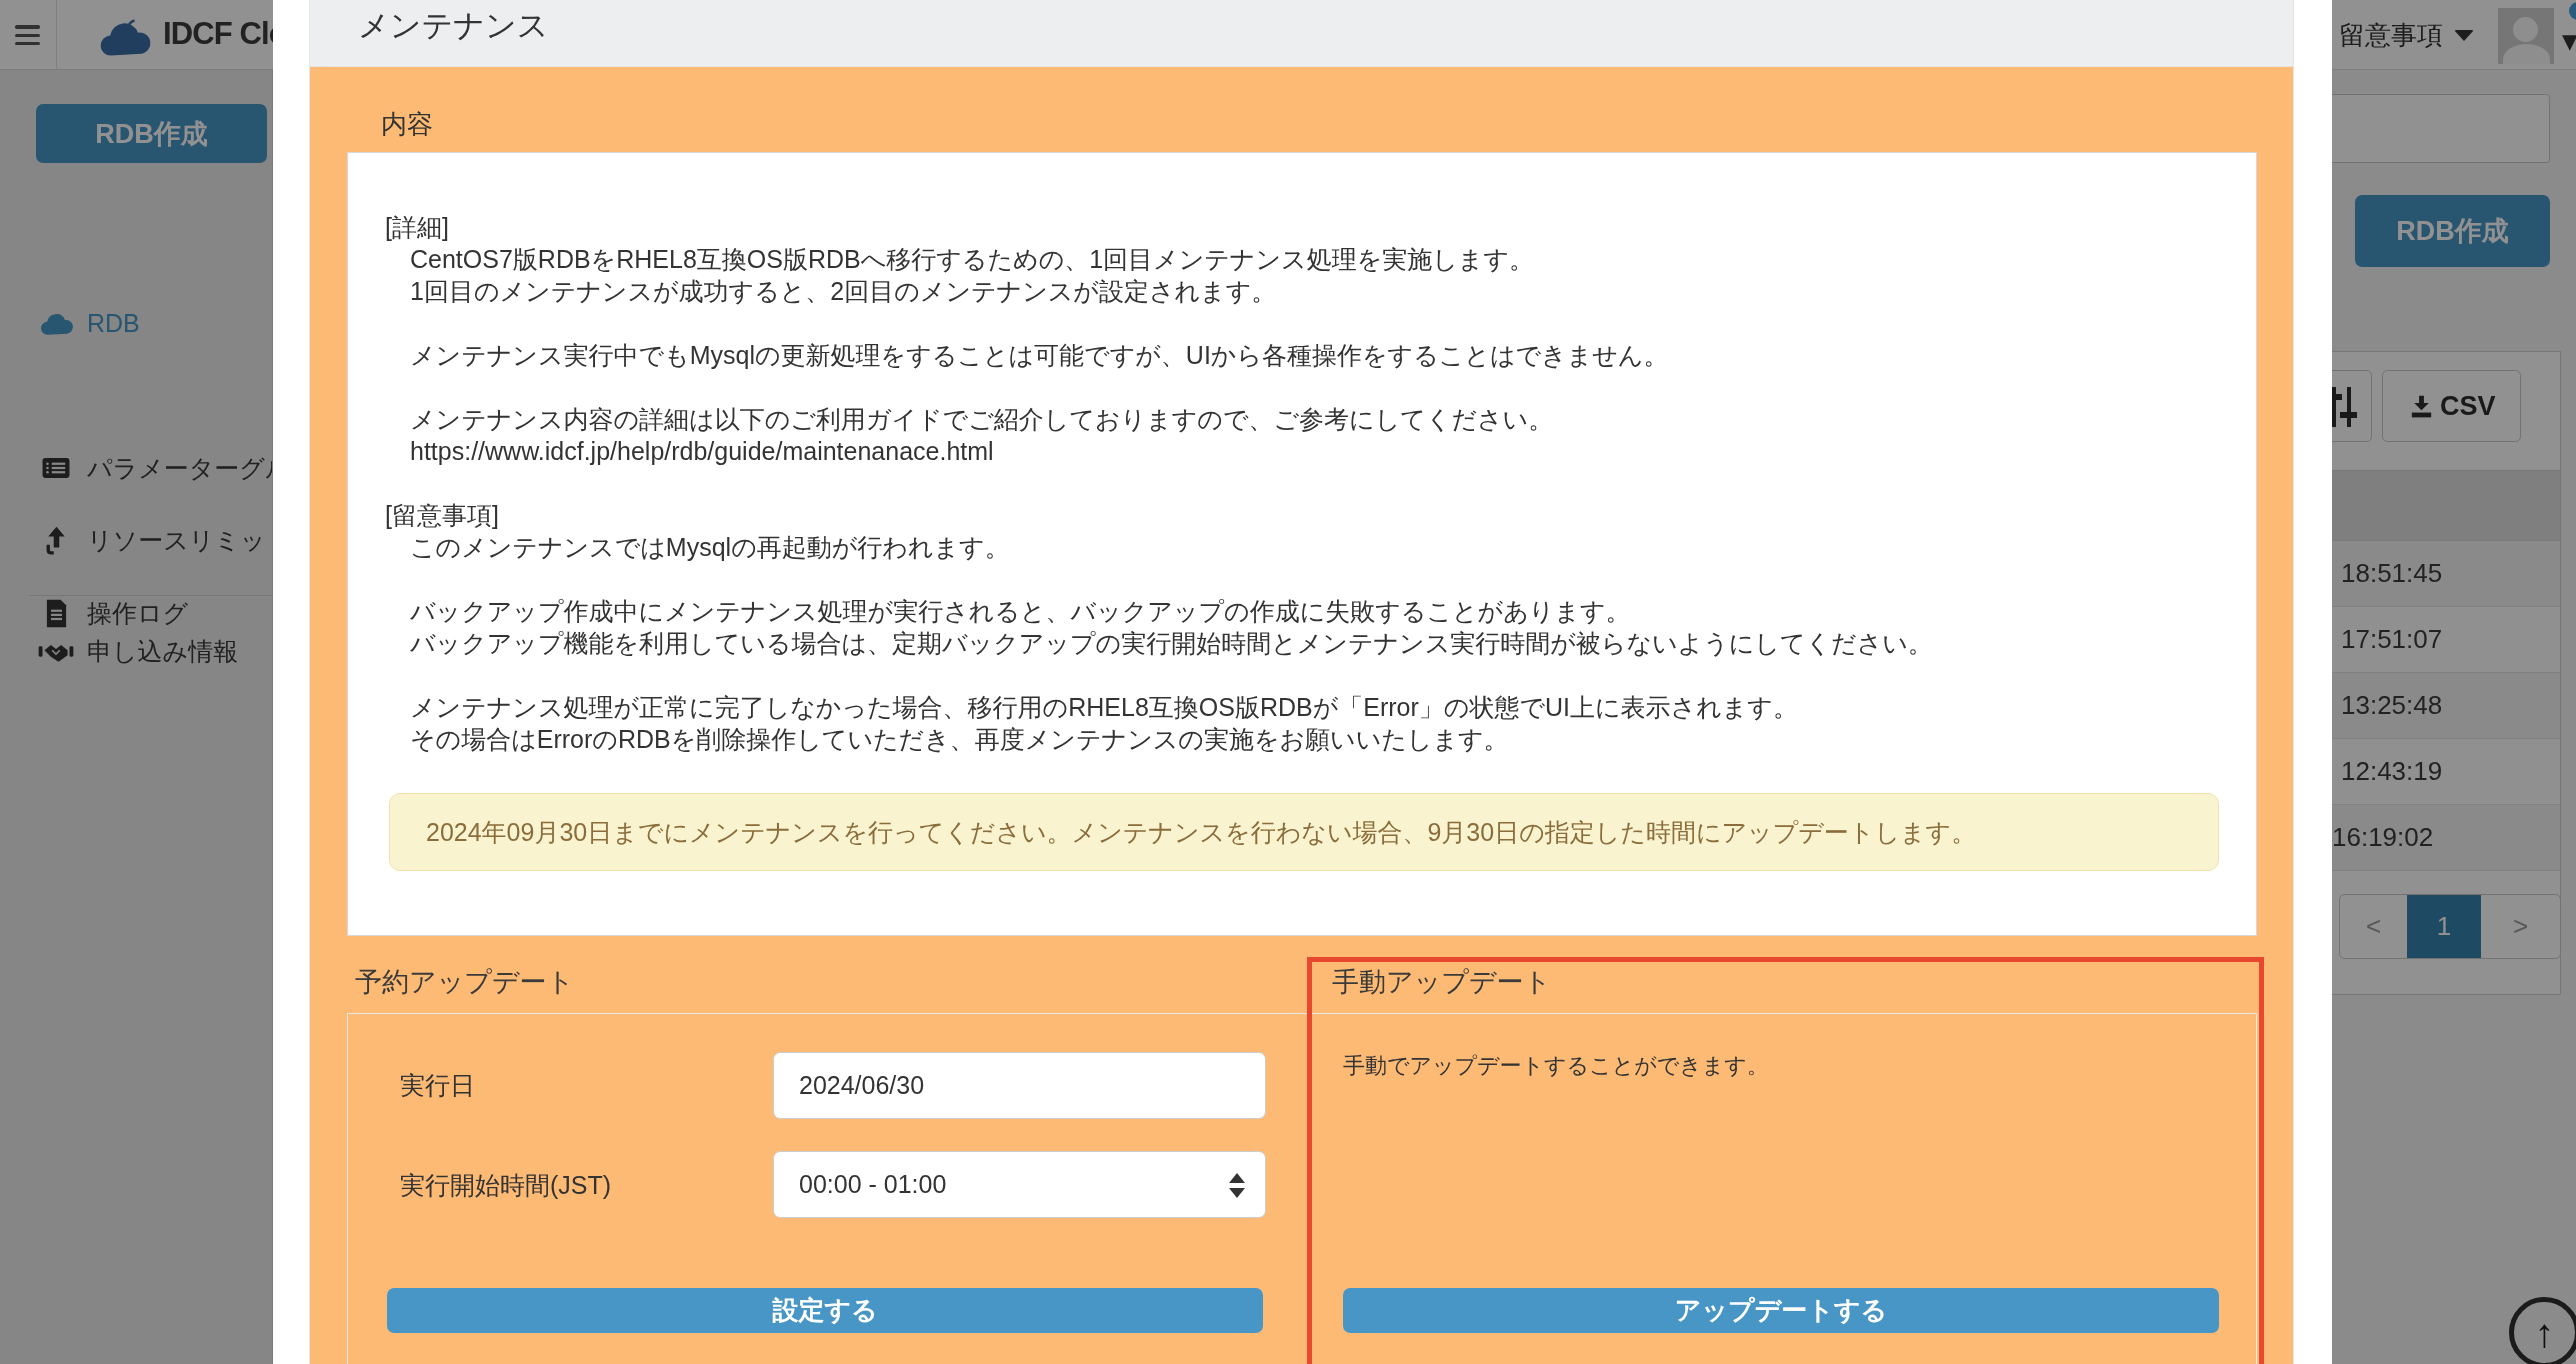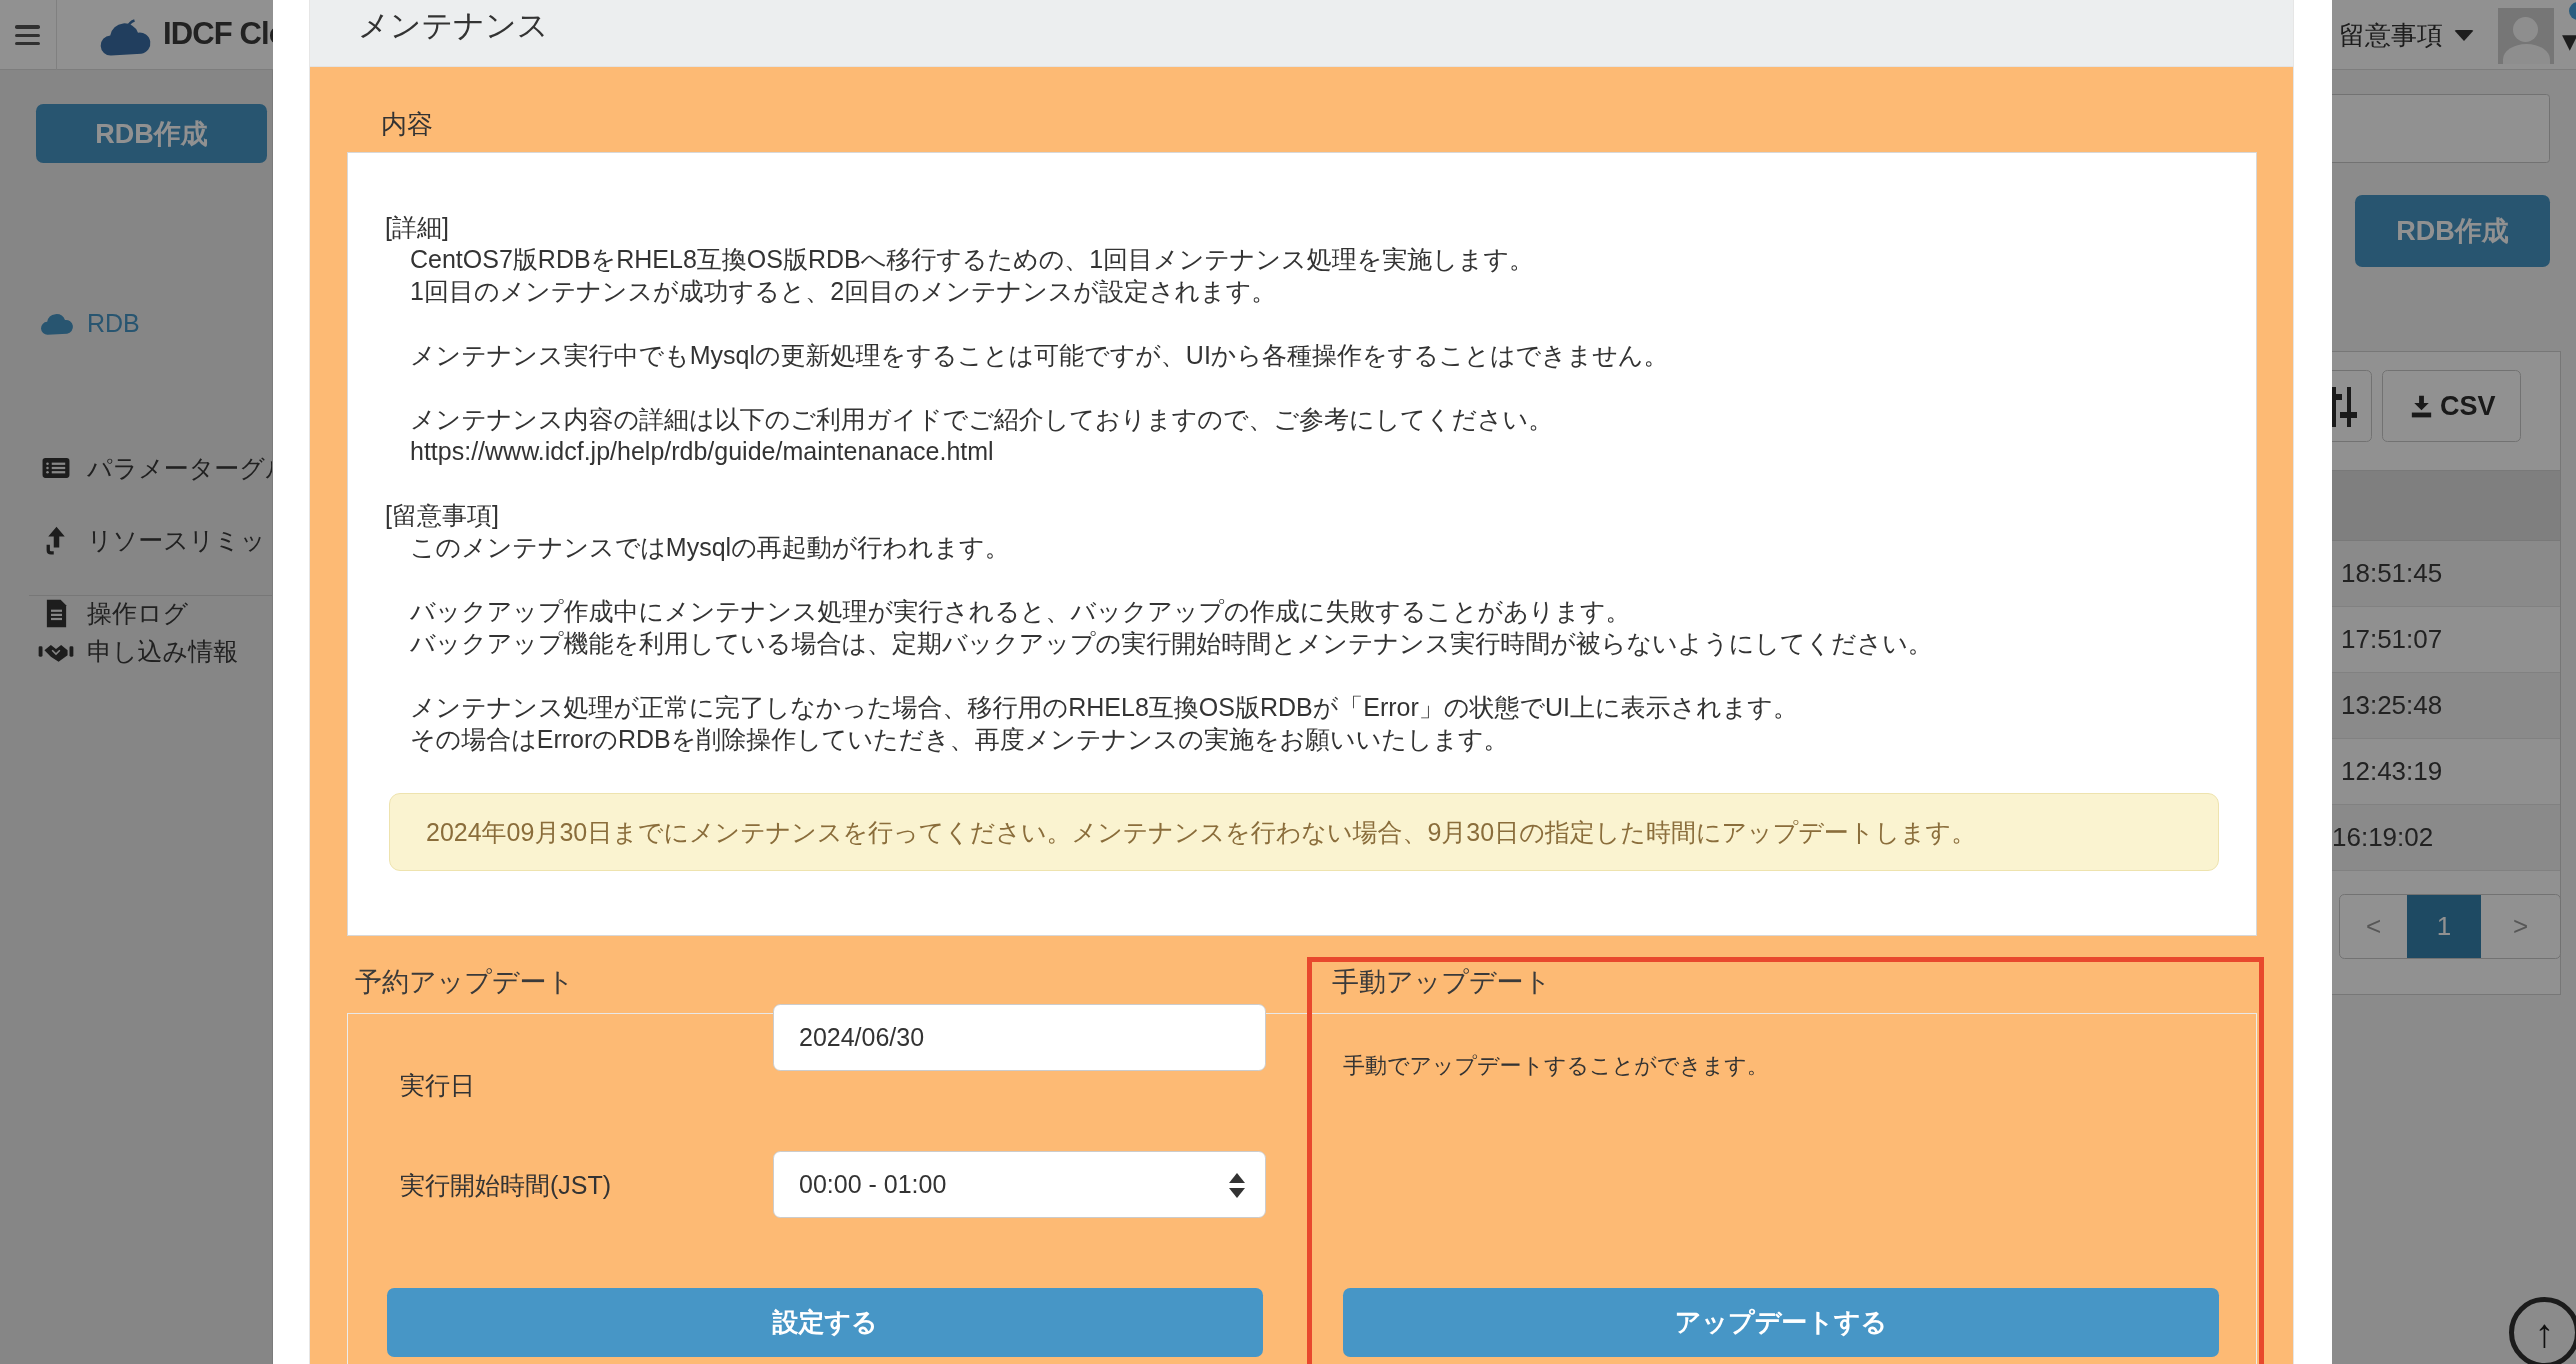--- a/index.html
+++ b/index.html
@@ -72,21 +72,21 @@
   .sec-heading.left { left:45px; }
   .sec-heading.right { left:1022px; }
   .sec-box { position:absolute; left:37px; top:1013px; width:1910px; height:352px; border-top:1.8px solid #e8e8e8; border-left:0.9px solid #ececec; border-right:0.9px solid #ececec; }
   .fld-label { position:absolute; font-size:25px; color:#333; }
   .inp { position:absolute; width:493px; height:67px; border:0.9px solid #ccc; border-radius:7.2px; background:#fff; font-family:"Liberation Sans", sans-serif; font-size:25px; color:#333; padding-left:25px; }
   .sel { position:absolute; width:493px; height:67px; border:0.9px solid #ccc; border-radius:7.2px; background:#fff; display:flex; align-items:center; padding-left:25px; font-size:25px; color:#333; }
   .sel .arrows { position:absolute; right:20px; top:0; height:67px; display:flex; flex-direction:column; justify-content:center; gap:4.5px; }
   .sel .arrows b { width:0; height:0; border-left:8.1px solid transparent; border-right:8.1px solid transparent; }
   .sel .arrows .up { border-bottom:10px solid #333; }
   .sel .arrows .dn { border-top:10px solid #333; }
-  .btn-primary { position:absolute; height:69px; background:#4796c6; border-radius:7.2px; color:#fff; font-weight:bold; font-size:26px; display:flex; align-items:center; justify-content:center; }
+  .btn-primary { position:absolute; height:45px; background:#4796c6; border-radius:7.2px; color:#fff; font-weight:bold; font-size:26px; display:flex; align-items:center; justify-content:center; }
   .manual-desc { position:absolute; left:1033px; top:1051px; font-size:22px; color:#333; }
   .redbox { position:absolute; left:997px; top:957px; width:957px; height:416px; border:5.4px solid #e8482d; pointer-events:none; z-index:3; }
 
   .scrolltop { position:absolute; left:2509px; top:1297px; width:71px; height:71px; border:5.4px solid #1b1b1b; border-radius:50%; z-index:20; display:flex; align-items:center; justify-content:center; background:transparent; }
   .scrolltop .ar { font-size:40px; font-weight:bold; color:#111; line-height:1; }
 </style>
 </head>
 <body>
 
 <div class="page">
@@ -263,21 +263,21 @@
 　その場合はErrorのRDBを削除操作していただき、再度メンテナンスの実施をお願いいたします。</pre>
       <div class="warn">2024年09月30日までにメンテナンスを行ってください。メンテナンスを行わない場合、9月30日の指定した時間にアップデートします。</div>
     </div>
 
     <div class="sec-heading left">予約アップデート</div>
     <div class="sec-heading right">手動アップデート</div>
 
     <div class="sec-box"></div>
 
     <div class="fld-label" style="left:90px; top:1069px;">実行日</div>
-    <input class="inp" style="left: 463px; top: 1004px;" readonly="" value="2024/06/30">
+    <input class="inp" style="left: 463px; top: 1052px;" readonly="" value="2024/06/30">
     <div class="fld-label" style="left:90px; top:1169px;">実行開始時間(JST)</div>
     <div class="sel" style="left:463px; top:1151px;">
       <span>00:00 - 01:00</span>
       <span class="arrows">
           <b class="up"></b>
           <b class="dn"></b>
         </span>
     </div>
     <div class="btn-primary" style="left:77px; top:1288px; width:876px;">設定する</div>
 

